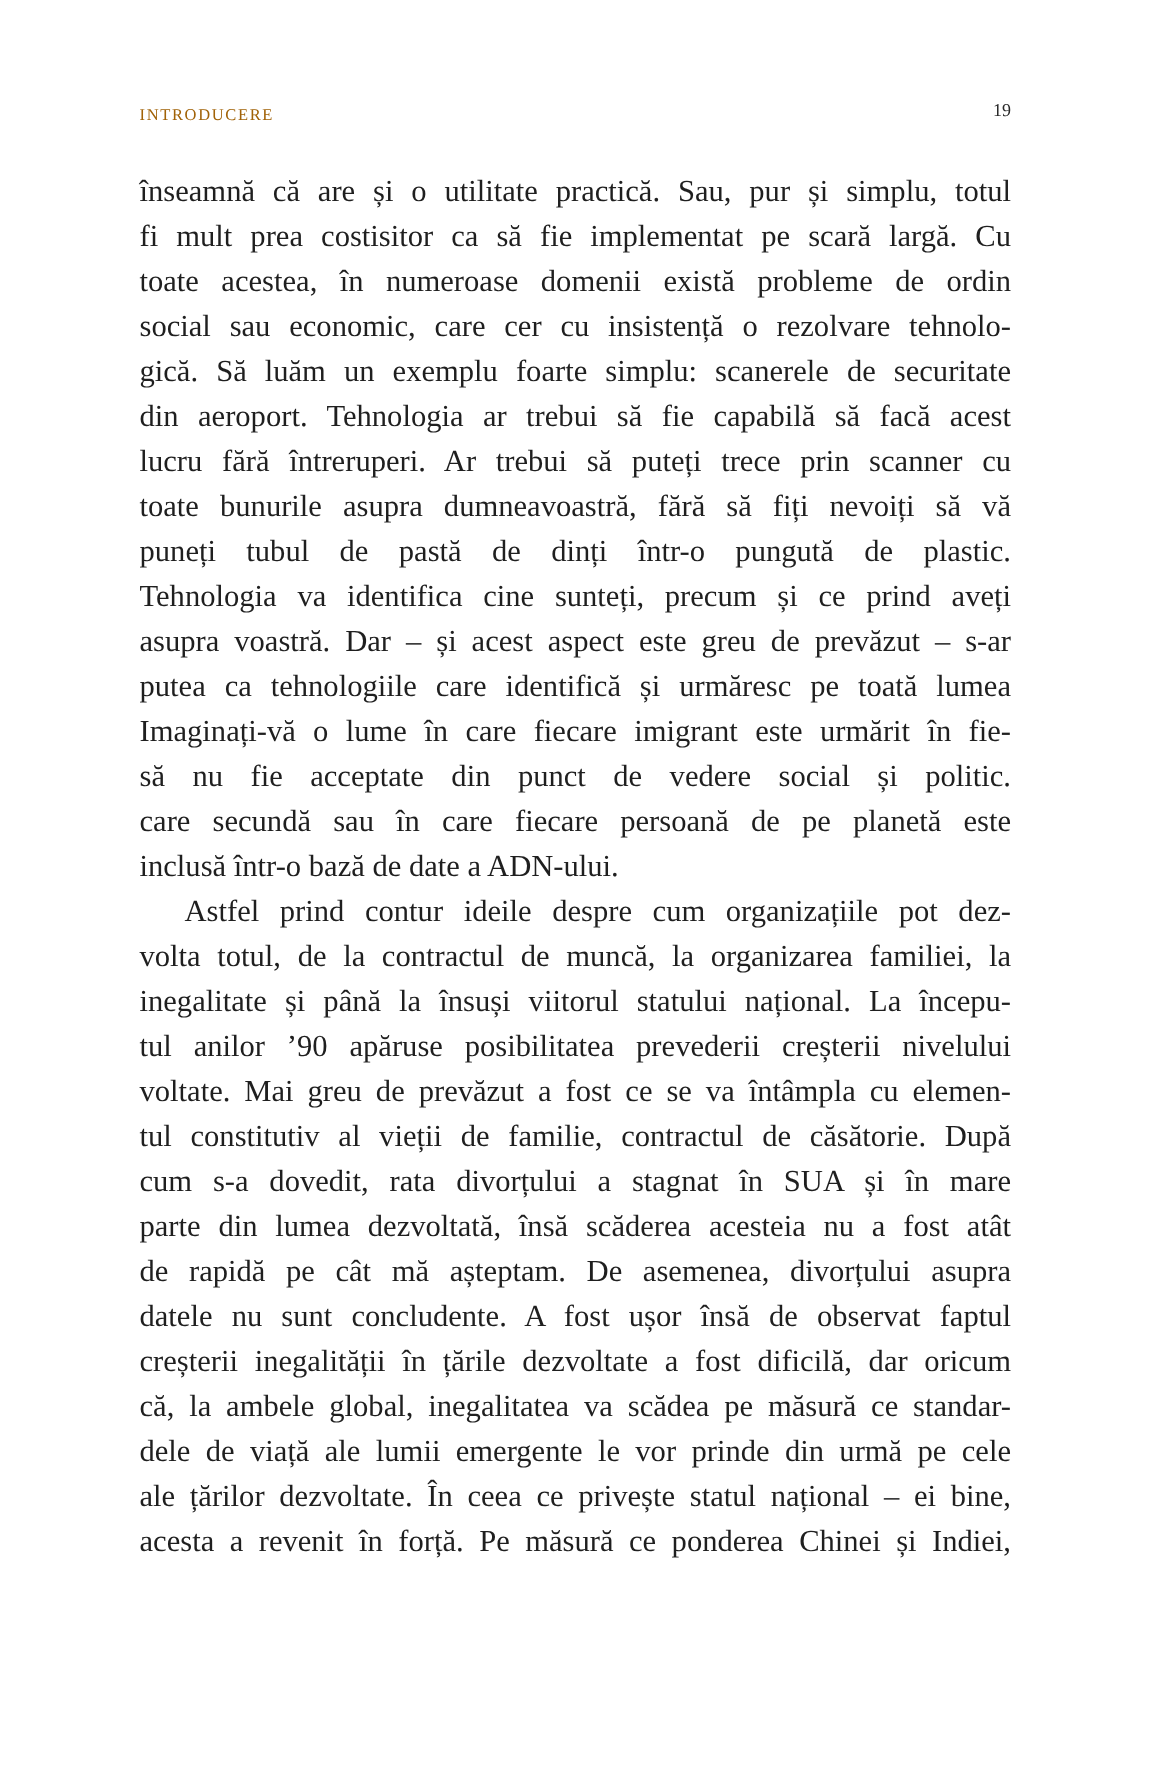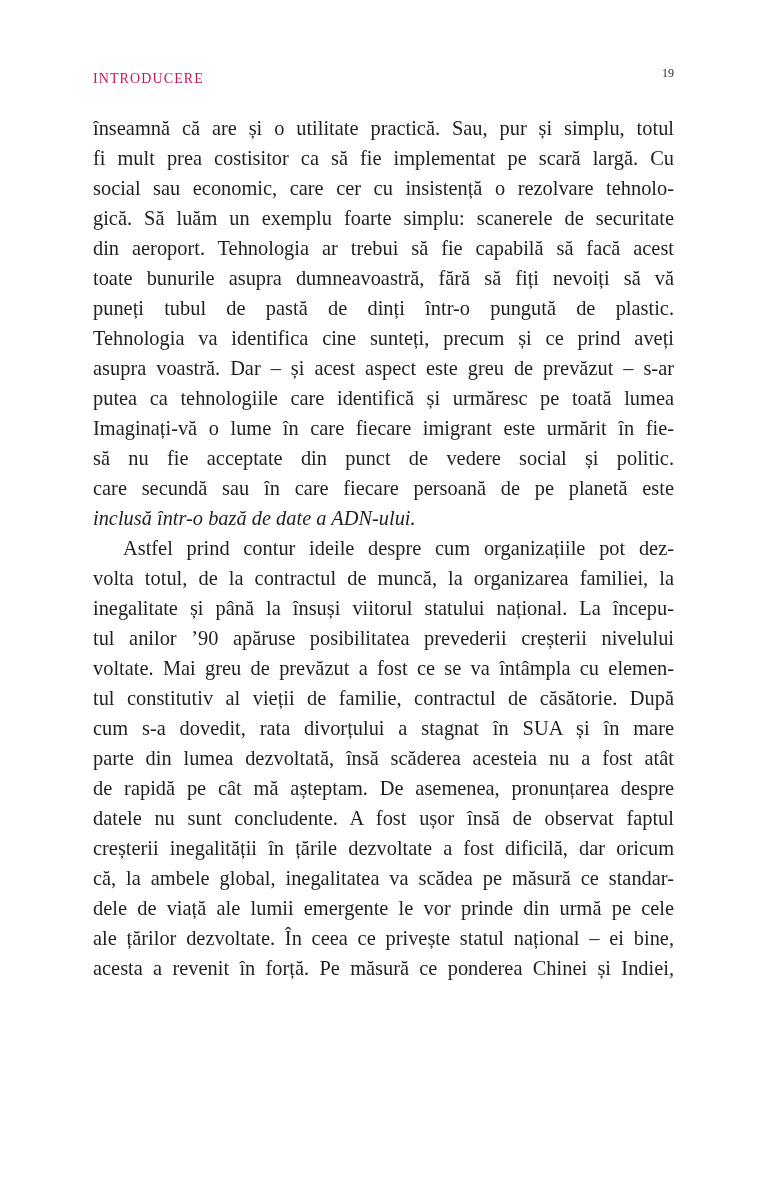--- a/index.html
+++ b/index.html
@@ -1,60 +1,62 @@
 <!DOCTYPE html>
 <html><head>
 <meta charset="utf-8">
 <style>
   html, body { margin: 0; padding: 0; background: #ffffff; }
   body { width: 768px; height: 1181px; position: relative; overflow: hidden; }
   .page { position: absolute; left: 93px; top: 0; width: 581px; }
   .running-head { position: absolute; top: 66px; left: 0; width: 581px; height: 24px; }
-  .head-title { position: absolute; left: 0; top: 5px; font-family: "Liberation Serif", serif; font-size: 14px; letter-spacing: 1.1px; color: #be185d; }
+  .head-title { position: absolute; left: 0; top: 5px; font-family: "Liberation Serif", serif; font-size: 11px; letter-spacing: 1.1px; color: #a16207; }
   .page-num { position: absolute; right: 0; top: 0; font-family: "Liberation Serif", serif; font-size: 12px; color: #2a2a2a; }
   .body-text { position: absolute; top: 113px; left: 0; width: 581px; font-family: "Liberation Serif", serif; font-size: 20.4px; line-height: 30px; color: #1f1f1f; }
   .line { display: block; white-space: nowrap; text-align: justify; text-align-last: justify; height: 30px; }
-  .line.last { text-align-last: left; font-style: italic; }
+  .line.last { text-align-last: left; }
   .line.indent { padding-left: 30px; }
 </style>
 </head>
 <body>
 
 <div class="page">
   <div class="running-head">
     <span class="head-title">INTRODUCERE</span>
     <span class="page-num">19</span>
   </div>
   <div class="body-text" id="body-text">
       <div>
         <span class="line">înseamnă că are și o utilitate practică. Sau, pur și simplu, totul</span>
         <span class="line">fi mult prea costisitor ca să fie implementat pe scară largă. Cu</span>
+        <span class="line">toate acestea, în numeroase domenii există probleme de ordin</span>
         <span class="line">social sau economic, care cer cu insistență o rezolvare tehnolo-</span>
         <span class="line">gică. Să luăm un exemplu foarte simplu: scanerele de securitate</span>
         <span class="line">din aeroport. Tehnologia ar trebui să fie capabilă să facă acest</span>
+        <span class="line">lucru fără întreruperi. Ar trebui să puteți trece prin scanner cu</span>
         <span class="line">toate bunurile asupra dumneavoastră, fără să fiți nevoiți să vă</span>
         <span class="line">puneți tubul de pastă de dinți într-o pungută de plastic.</span>
         <span class="line">Tehnologia va identifica cine sunteți, precum și ce prind aveți</span>
         <span class="line">asupra voastră. Dar – și acest aspect este greu de prevăzut – s-ar</span>
         <span class="line">putea ca tehnologiile care identifică și urmăresc pe toată lumea</span>
         <span class="line">Imaginați-vă o lume în care fiecare imigrant este urmărit în fie-</span>
         <span class="line">să nu fie acceptate din punct de vedere social și politic.</span>
         <span class="line">care secundă sau în care fiecare persoană de pe planetă este</span>
         <span class="line last">inclusă într-o bază de date a ADN-ului.</span>
       </div>
       <div>
         <span class="line indent">Astfel prind contur ideile despre cum organizațiile pot dez-</span>
         <span class="line">volta totul, de la contractul de muncă, la organizarea familiei, la</span>
         <span class="line">inegalitate și până la însuși viitorul statului național. La începu-</span>
         <span class="line">tul anilor ’90 apăruse posibilitatea prevederii creșterii nivelului</span>
         <span class="line">voltate. Mai greu de prevăzut a fost ce se va întâmpla cu elemen-</span>
         <span class="line">tul constitutiv al vieții de familie, contractul de căsătorie. După</span>
         <span class="line">cum s-a dovedit, rata divorțului a stagnat în SUA și în mare</span>
         <span class="line">parte din lumea dezvoltată, însă scăderea acesteia nu a fost atât</span>
-        <span class="line">de rapidă pe cât mă așteptam. De asemenea, pronunțarea despre</span>
+        <span class="line">de rapidă pe cât mă așteptam. De asemenea, divorțului asupra</span>
         <span class="line">datele nu sunt concludente. A fost ușor însă de observat faptul</span>
         <span class="line">creșterii inegalității în țările dezvoltate a fost dificilă, dar oricum</span>
         <span class="line">că, la ambele global, inegalitatea va scădea pe măsură ce standar-</span>
         <span class="line">dele de viață ale lumii emergente le vor prinde din urmă pe cele</span>
         <span class="line">ale țărilor dezvoltate. În ceea ce privește statul național – ei bine,</span>
         <span class="line">acesta a revenit în forță. Pe măsură ce ponderea Chinei și Indiei,</span>
       </div>
     </div>
 </div>
 

